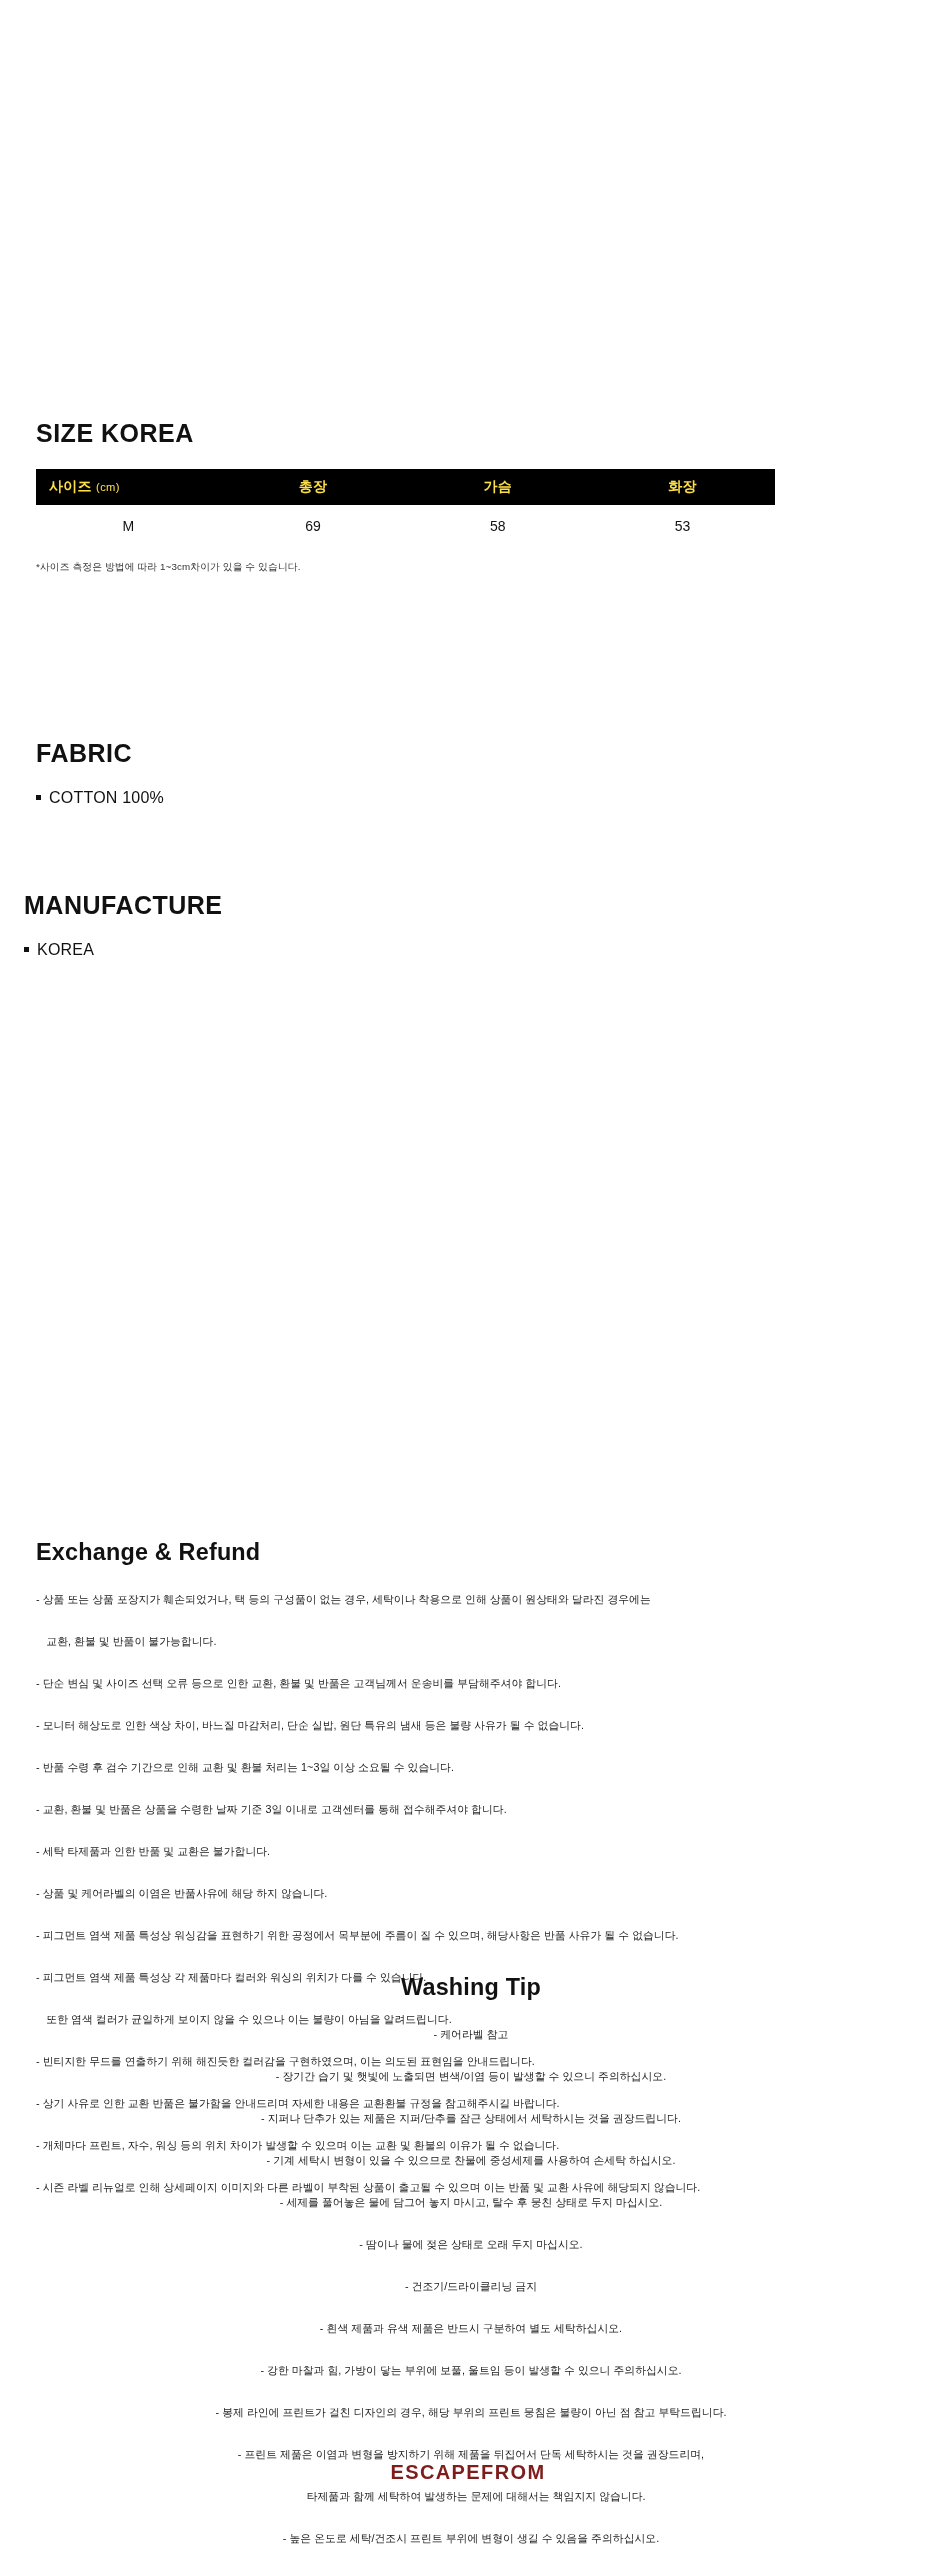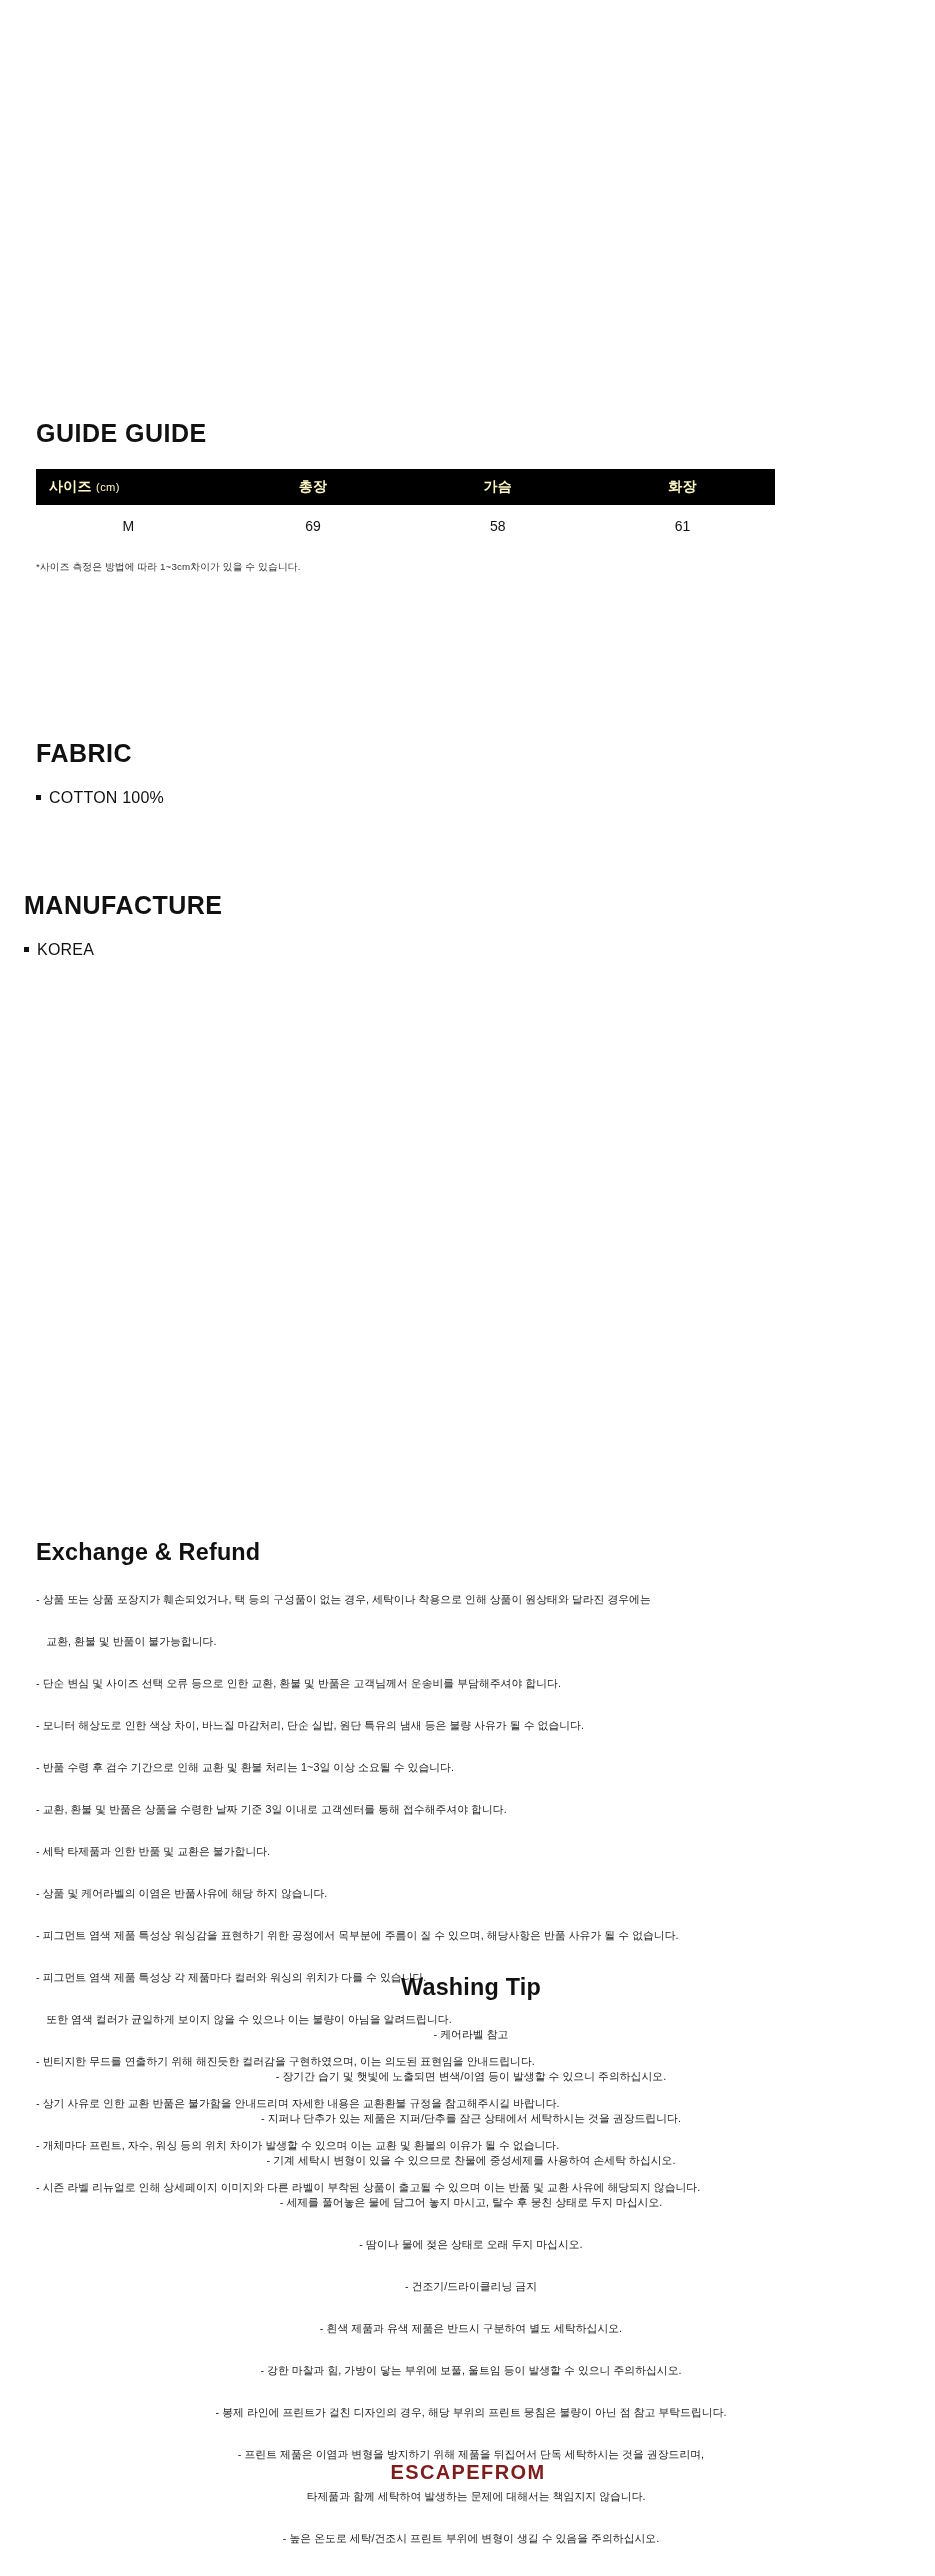--- a/index.html
+++ b/index.html
@@ -35,21 +35,21 @@
     color: #111;
     margin: 0 0 20.6px 0;
   }
   table.size-table {
     border-collapse: collapse;
     width: 739px;
     table-layout: fixed;
   }
   table.size-table thead th {
     background: #000000;
-    color: #fef9c3;
+    color: #fde047;
     font-size: 14px;
     font-weight: bold;
     height: 34px;
     text-align: center;
     vertical-align: middle;
     letter-spacing: 0.3px;
   }
   table.size-table thead th.first {
     text-align: left;
     padding-left: 13px;
@@ -151,36 +151,36 @@
     letter-spacing: 1.4px;
     color: #7f1d1d;
   }
 </style>
 </head>
 <body>
 
 <div class="page">
 
   <section class="size-guide-section">
-    <h2 class="section-title">GUIDE GUIDE</h2>
+    <h2 class="section-title">SIZE KOREA</h2>
     <table class="size-table">
       <thead>
         <tr>
           <th class="first"><span>사이즈</span> <span class="unit">(cm)</span></th>
           <th>총장</th>
           <th>가슴</th>
           <th>화장</th>
         </tr>
       </thead>
       <tbody>
         <tr>
           <td>M</td>
           <td>69</td>
           <td>58</td>
-          <td>61</td>
+          <td>53</td>
         </tr>
       </tbody>
     </table>
     <div class="note">*사이즈 측정은 방법에 따라 1~3cm차이가 있을 수 있습니다.</div>
   </section>
 
   <section class="fabric-section">
     <h2 class="section-title">FABRIC</h2>
     <div class="bullet-line">
       <span class="sq"></span>

